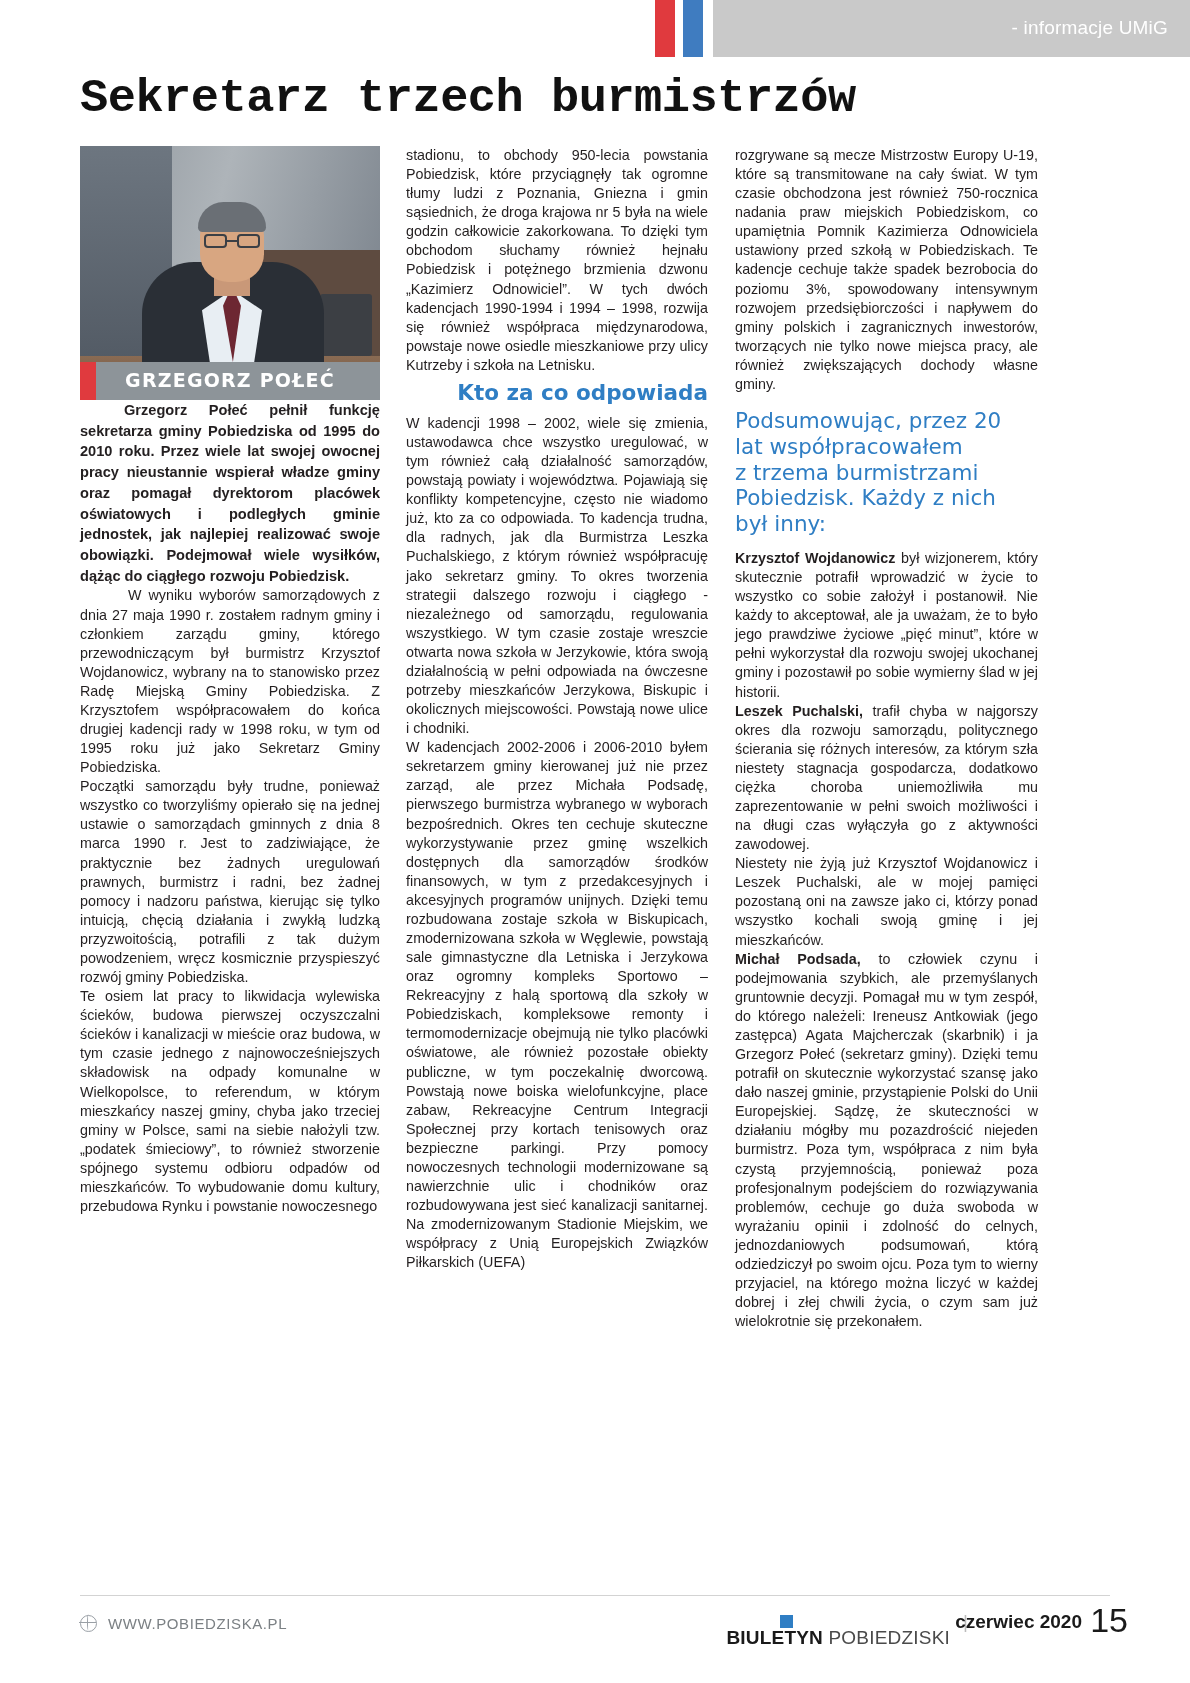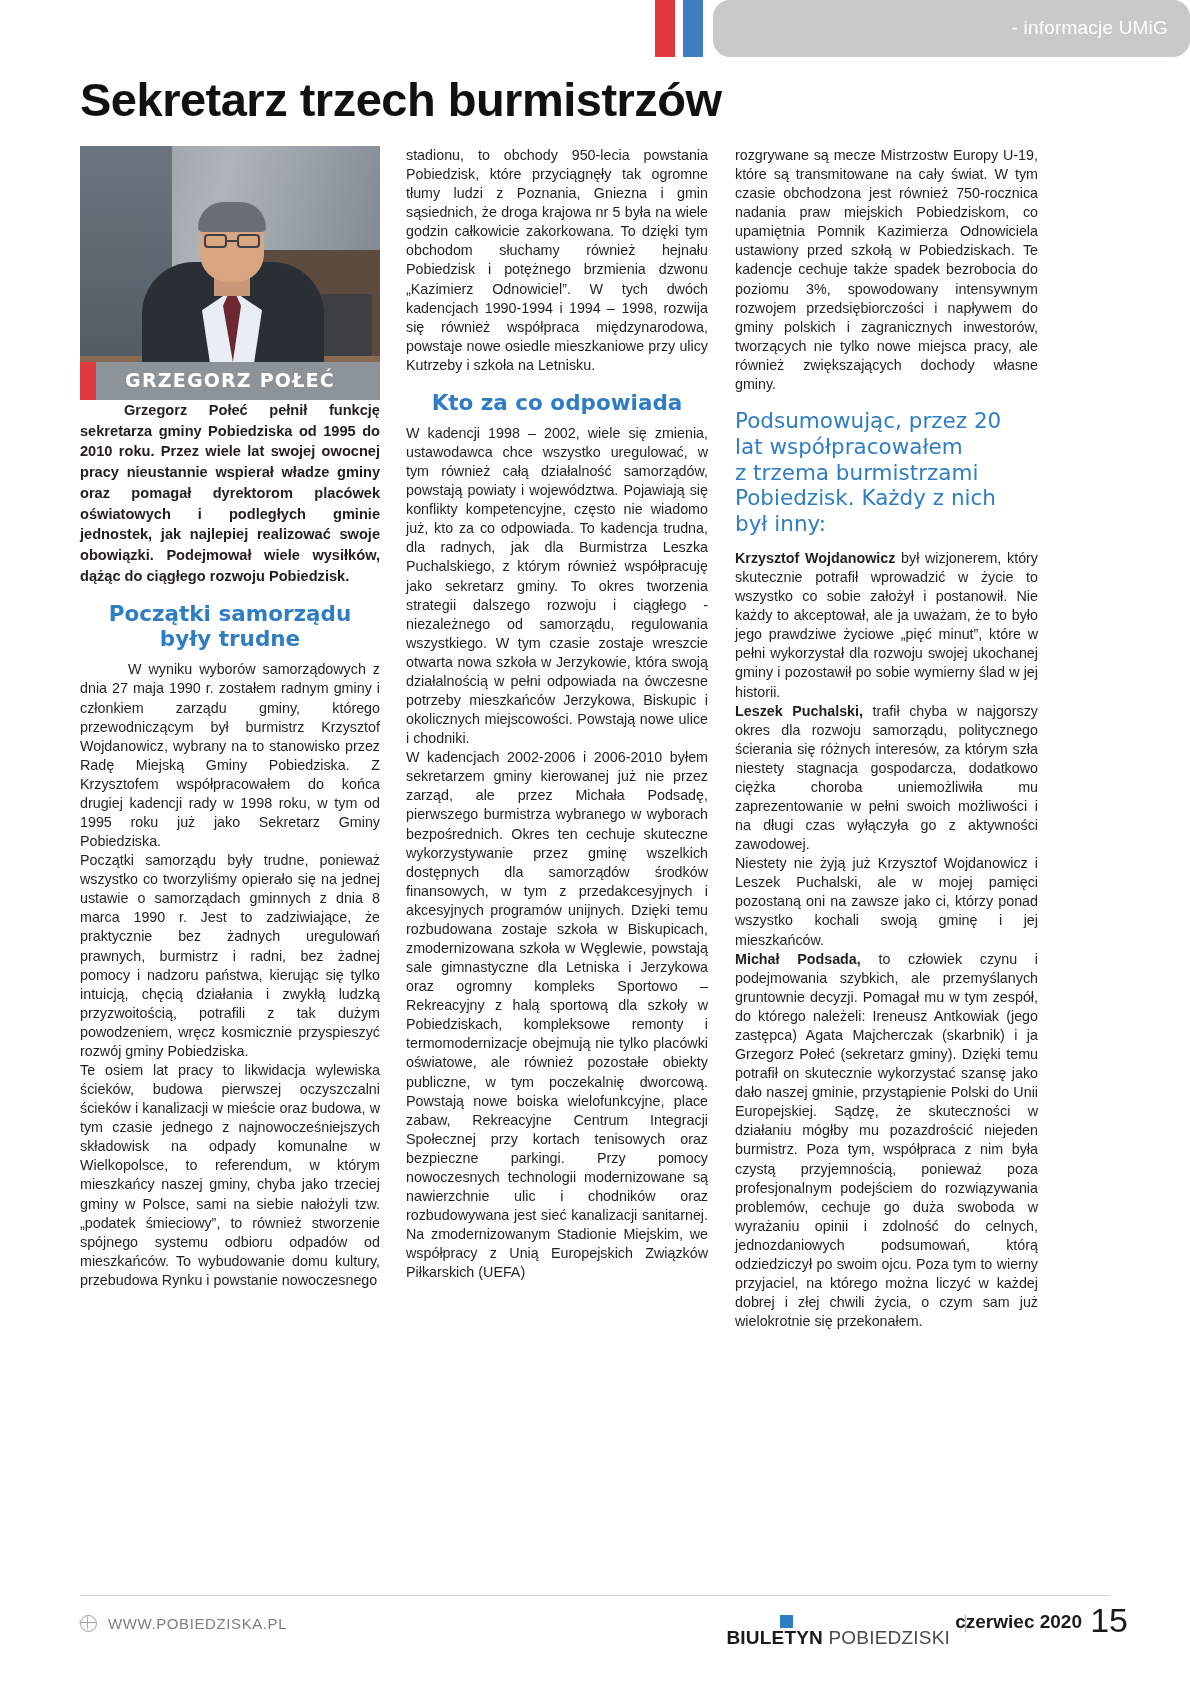--- a/index.html
+++ b/index.html
@@ -12,40 +12,39 @@
     position:relative;
     overflow:hidden;
   }
   
   .topbar {
     position:absolute; top:0; left:0; width:1190px; height:57px;
   }
   .topbar .grey {
     position:absolute; right:0; top:0; width:477px; height:57px;
     background:#c9c9c9;
-    border-radius:17px;
   }
   .topbar .grey span {
     position:absolute; right:22px; top:17px;
     font-size:19px; color:#ffffff; letter-spacing:.2px;
     font-family:"Liberation Sans", sans-serif;
   }
   .topbar .barred {
     position:absolute; left:655px; top:0; width:20px; height:57px;
     background:#e03a3e;
   }
   .topbar .barblue {
     position:absolute; left:683px; top:0; width:20px; height:57px;
     background:#3f7cc0;
   }
   
   .headline {
     position:absolute; left:80px; top:72px; width:1000px;
     font-size:47px; font-weight:bold; letter-spacing:-0.5px;
-    color:#111; font-family:Liberation Sans, sans-serif;
+    color:#111; font-family:Liberation Mono, monospace;
   }
   
   .col { position:absolute; top:146px; font-size:14.3px; line-height:1.335; text-align:justify; }
   .col1 { left:80px;  width:300px; }
   .col2 { left:406px; width:302px; }
   .col3 { left:735px; width:303px; }
 
   .col p { margin:0 0 0 0; }
   .col p + p { margin-top:0px; }
 
@@ -131,21 +130,21 @@
   }
 
   .lead {
     font-weight:bold; font-size:14.6px; line-height:1.42; text-align:justify;
     margin-top:18px;
   }
   .lead .indent { display:inline-block; width:44px; }
 
   h2.sub {
     color:#2f7ec4; font-size:21.5px; line-height:1.16; font-weight:bold;
-    margin:16px 0 8px 0; font-family:"DejaVu Sans", sans-serif; text-align:center;
+    margin:6px 0 8px 0; font-family:"DejaVu Sans", sans-serif; text-align:right;
   }
   .pullquote {
     color:#2f7ec4; font-size:21.5px; line-height:1.2; font-weight:normal;
     margin:14px 0 12px 0; font-family:"DejaVu Sans", sans-serif; text-align:left;
   }
   .body-p { margin-top:2px; }
   .indent-first { text-indent:48px; }
   strong.inl { font-weight:bold; }
 
   
@@ -226,22 +225,20 @@
         <b></b>
     </div>
     <div class="name-band">
       <div class="redtab"></div>
       <span>GRZEGORZ POŁEĆ</span>
     </div>
   </div>
 
   <p class="lead"><span class="indent"></span><span>Grzegorz Połeć pełnił funkcję sekretarza gminy Pobiedziska od 1995 do 2010 roku. Przez wiele lat swojej owocnej pracy nieustannie wspierał władze gminy oraz pomagał dyrektorom placówek oświatowych i podległych gminie jednostek, jak najlepiej realizować swoje obowiązki. Podejmował wiele wysiłków, dążąc do ciągłego rozwoju Pobiedzisk.</span></p>
 
-  <h2 class="sub" style="white-space:pre-line">Początki samorządu
-były trudne</h2>
 
   <p class="body-p indent-first">W wyniku wyborów samorządowych z dnia 27 maja 1990 r. zostałem radnym gminy i członkiem zarządu gminy, którego przewodniczącym był burmistrz Krzysztof Wojdanowicz, wybrany na to stanowisko przez Radę Miejską Gminy Pobiedziska. Z Krzysztofem współpracowałem do końca drugiej kadencji rady w 1998 roku, w tym od 1995 roku już jako Sekretarz Gminy Pobiedziska.</p>
   <p class="body-p">Początki samorządu były trudne, ponieważ wszystko co tworzyliśmy opierało się na jednej ustawie o samorządach gminnych z dnia 8 marca 1990 r. Jest to zadziwiające, że praktycznie bez żadnych uregulowań prawnych, burmistrz i radni, bez żadnej pomocy i nadzoru państwa, kierując się tylko intuicją, chęcią działania i zwykłą ludzką przyzwoitością, potrafili z tak dużym powodzeniem, wręcz kosmicznie przyspieszyć rozwój gminy Pobiedziska.</p>
   <p class="body-p">Te osiem lat pracy to likwidacja wylewiska ścieków, budowa pierwszej oczyszczalni ścieków i kanalizacji w mieście oraz budowa, w tym czasie jednego z najnowocześniejszych składowisk na odpady komunalne w Wielkopolsce, to referendum, w którym mieszkańcy naszej gminy, chyba jako trzeciej gminy w Polsce, sami na siebie nałożyli tzw. „podatek śmieciowy”, to również stworzenie spójnego systemu odbioru odpadów od mieszkańców. To wybudowanie domu kultury, przebudowa Rynku i powstanie nowoczesnego</p>
 </div>
 
 <div class="col col2">
   <p class="body-p">stadionu, to obchody 950-lecia powstania Pobiedzisk, które przyciągnęły tak ogromne tłumy ludzi z Poznania, Gniezna i gmin sąsiednich, że droga krajowa nr 5 była na wiele godzin całkowicie zakorkowana. To dzięki tym obchodom słuchamy również hejnału Pobiedzisk i potężnego brzmienia dzwonu „Kazimierz Odnowiciel”. W tych dwóch kadencjach 1990-1994 i 1994 – 1998, rozwija się również współpraca międzynarodowa, powstaje nowe osiedle mieszkaniowe przy ulicy Kutrzeby i szkoła na Letnisku.</p>
 
   <h2 class="sub" style="white-space:pre-line">Kto za co odpowiada</h2>

